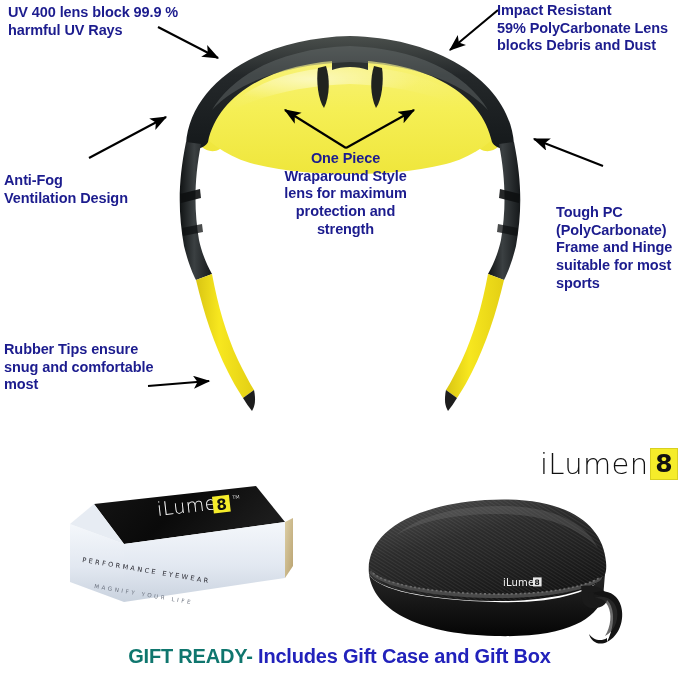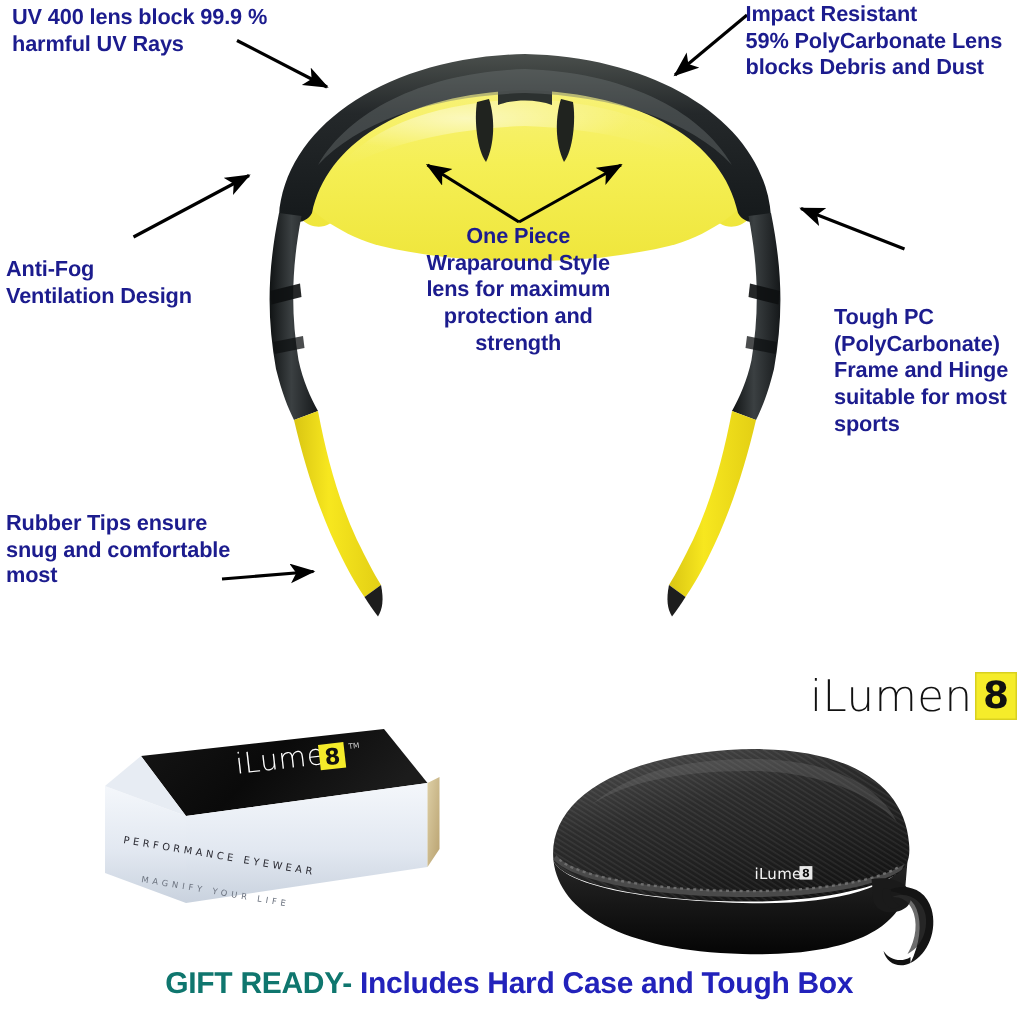--- a/index.html
+++ b/index.html
@@ -365,16 +365,16 @@
   <div class="callout" id="callout-rubber">Rubber Tips ensure
 snug and comfortable
 most</div>
 
   <div id="brand-logo">
     <span class="word">iLumen</span>
     <span class="eight">8</span>
   </div>
 
   <div id="gift-banner">
-    <span class="red">GIFT READY-</span><span class="blue"> Includes Hard Case and Tough Box</span>
+    <span class="red">GIFT READY-</span><span class="blue"> Includes Gift Case and Gift Box</span>
   </div>
 
 </div>
 
 </body></html>

